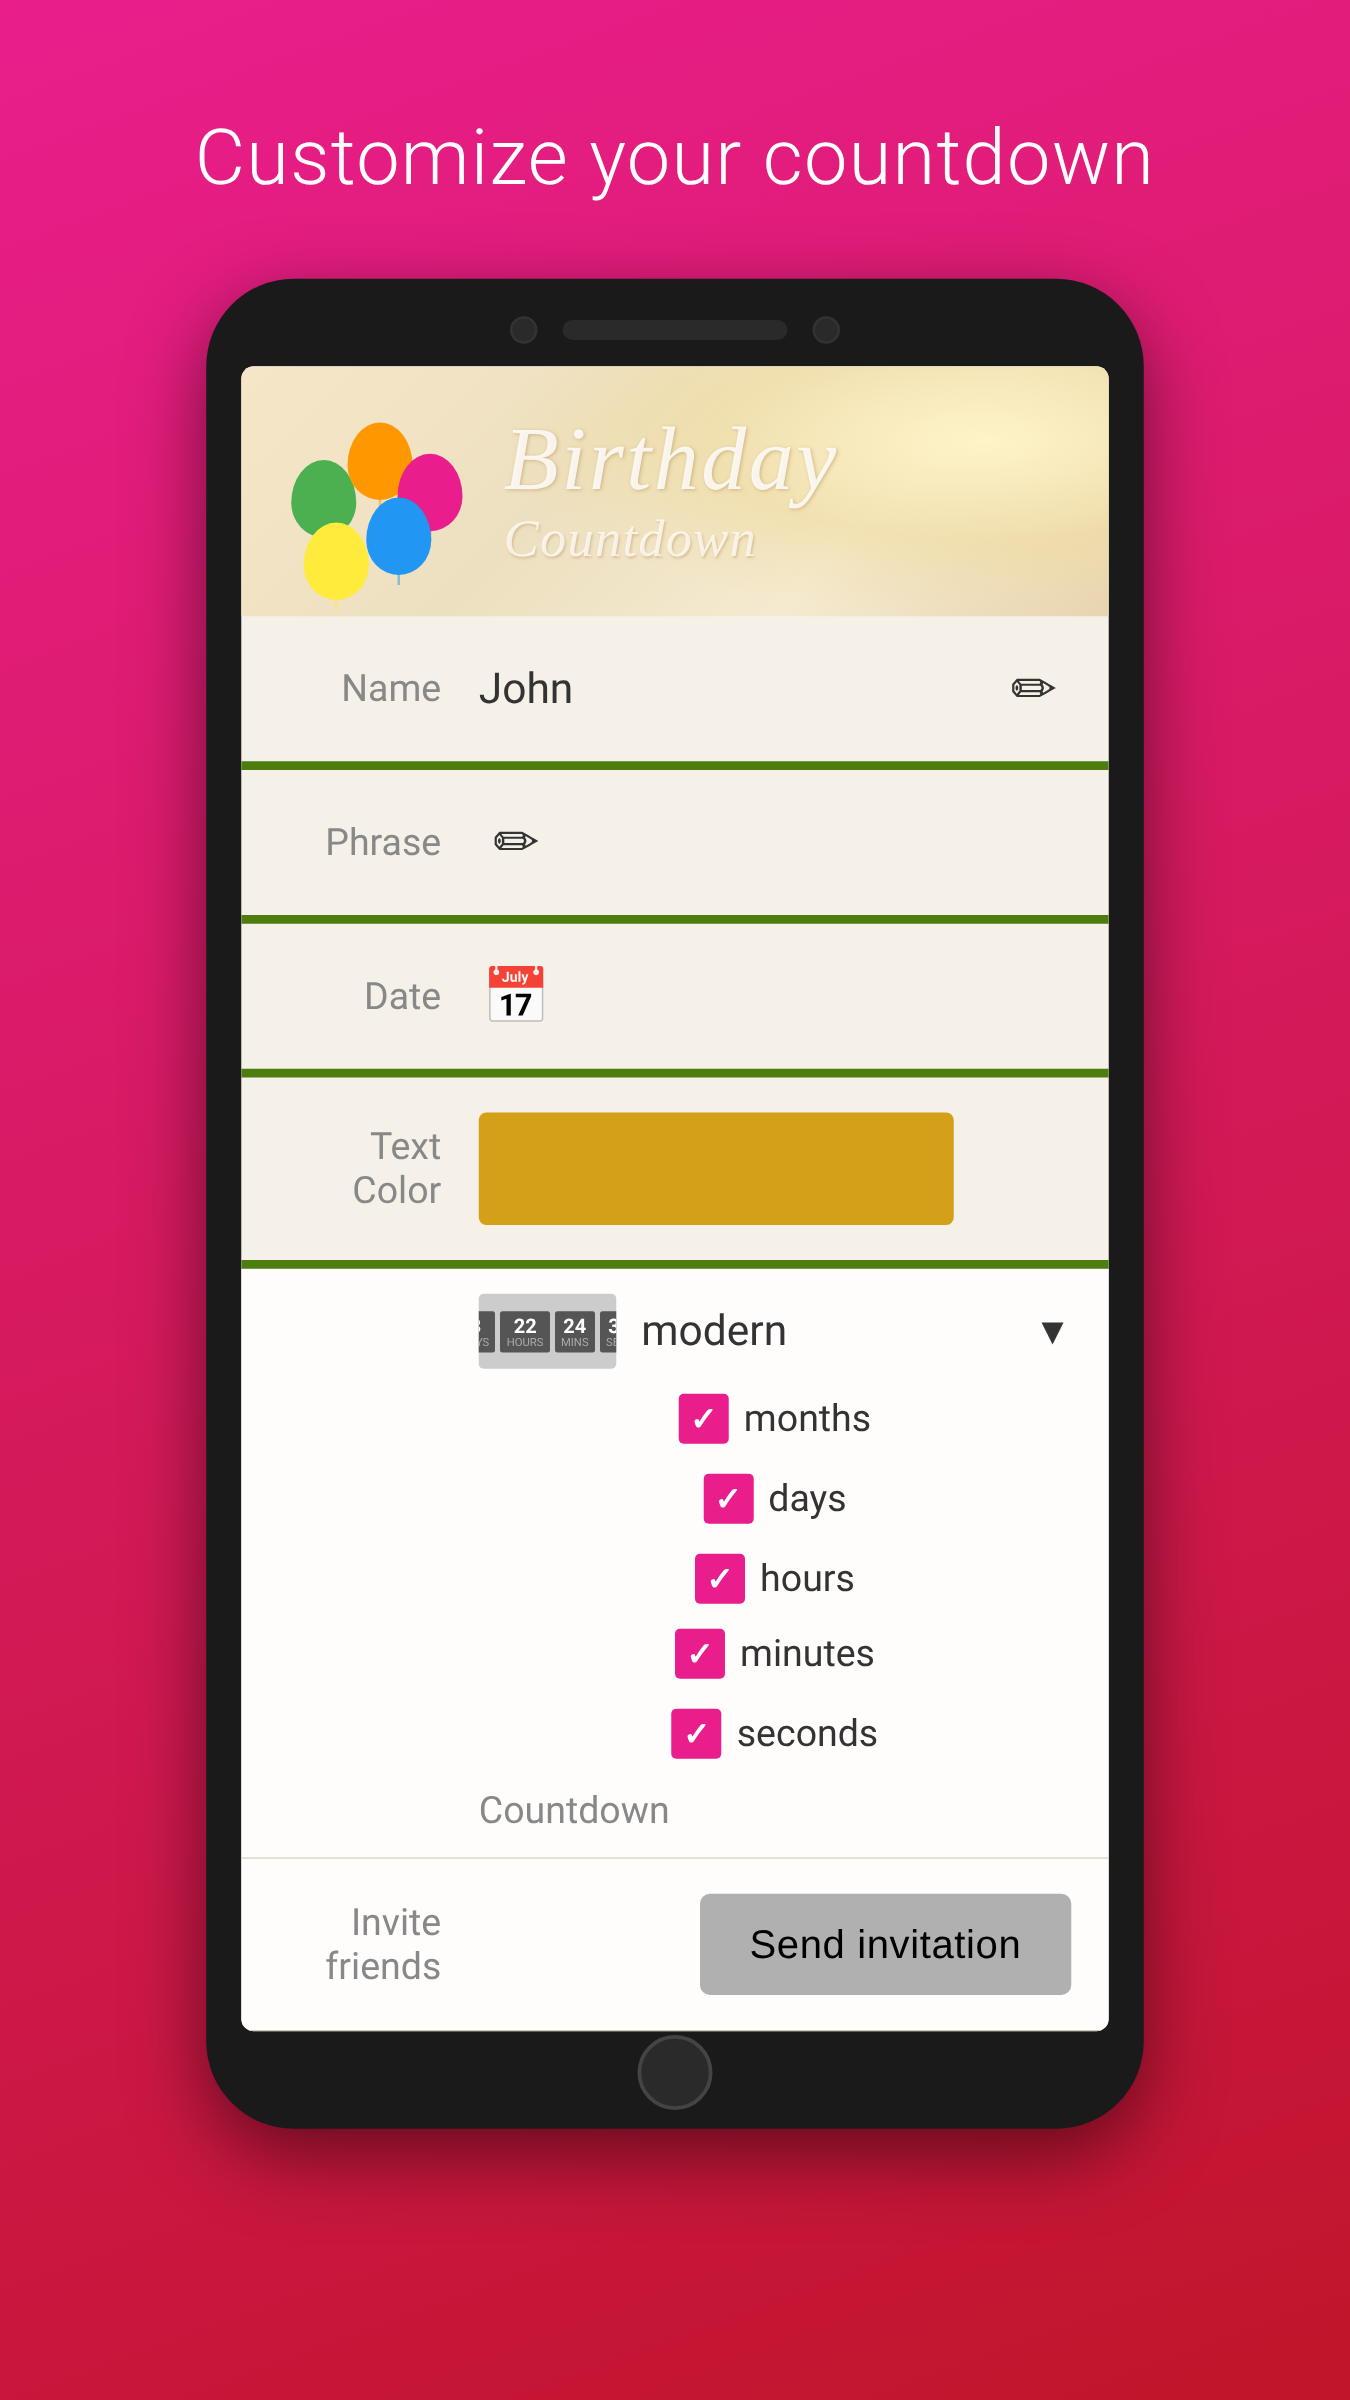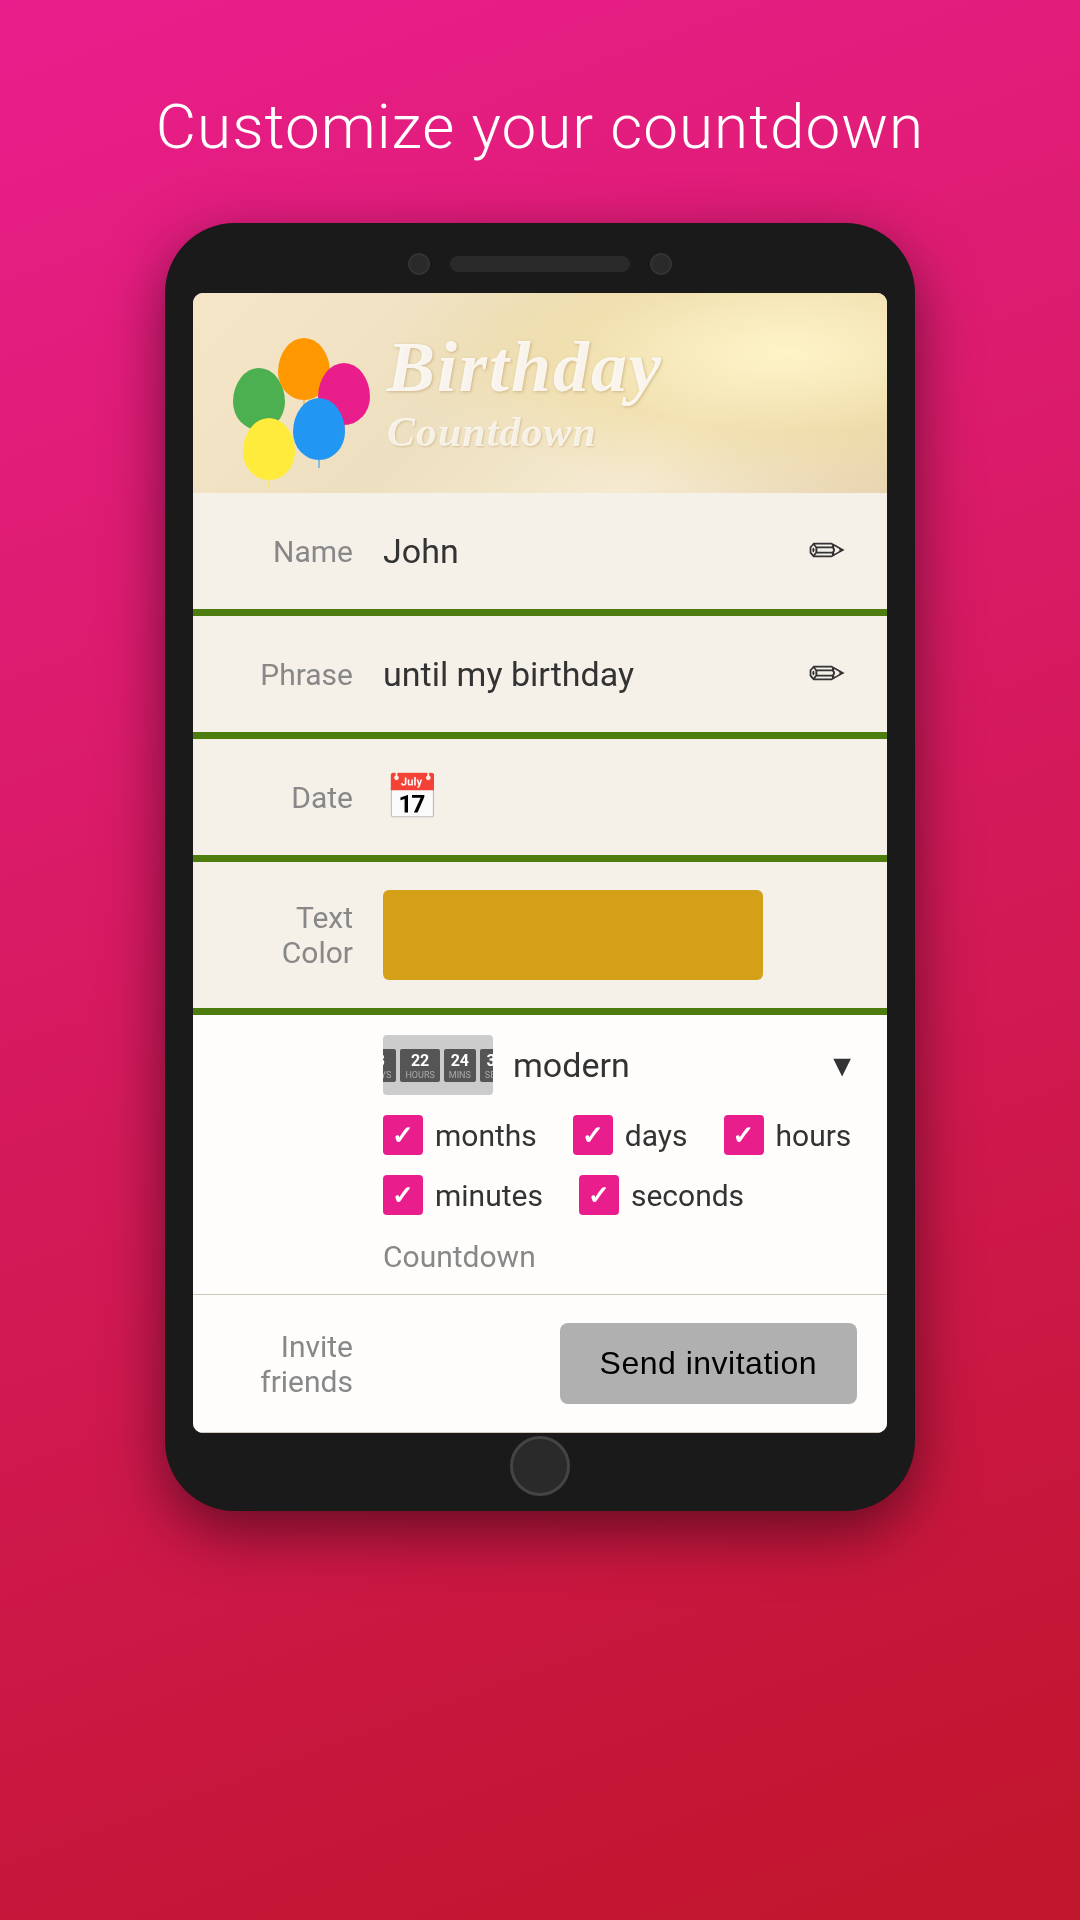--- a/index.html
+++ b/index.html
@@ -108,22 +108,21 @@
       opacity: 0.5;
     }
     .balloon-green { background: #4caf50; left: 10px; top: 60px; }
     .balloon-orange { background: #ff9800; left: 55px; top: 30px; }
     .balloon-pink { background: #e91e8c; left: 95px; top: 55px; }
     .balloon-yellow { background: #ffeb3b; left: 20px; top: 110px; }
     .balloon-blue { background: #2196f3; left: 70px; top: 90px; }
 
     .banner-text {
       z-index: 2;
-      margin-left: 4px;
-      font-weight: bold;
+      margin-left: 20px;
     }
 
     .banner-birthday {
       font-family: 'Georgia', cursive;
       font-style: italic;
       font-size: 72px;
       color: rgba(255,255,255,0.85);
       text-shadow: 1px 1px 3px rgba(180,140,80,0.5);
       line-height: 1;
       letter-spacing: 2px;
@@ -269,22 +268,23 @@
     }
 
     .dropdown-arrow {
       font-size: 30px;
       color: #333;
     }
 
     .checkbox-row {
       display: flex;
       align-items: center;
-      gap: 36px;
+      gap: 24px;
       flex-wrap: wrap;
+      flex-direction: column;
     }
 
     .checkbox-item {
       display: flex;
       align-items: center;
       gap: 12px;
     }
 
     .checkbox {
       width: 40px;
@@ -421,21 +421,20 @@
     <div class="form-row">
       <div class="row-label">Name</div>
       <div class="row-content">John</div>
       <div class="row-icon">
         <span class="edit-icon">✏</span>
       </div>
     </div>
 
     <div class="form-row">
       <div class="row-label">Phrase</div>
-      <div class="row-content">until my birthday</div>
       <div class="row-icon">
         <span class="edit-icon">✏</span>
       </div>
     </div>
 
     <div class="form-row">
       <div class="row-label">Date</div>
       <div class="row-icon">
         <span class="calendar-icon">📅</span>
       </div>

